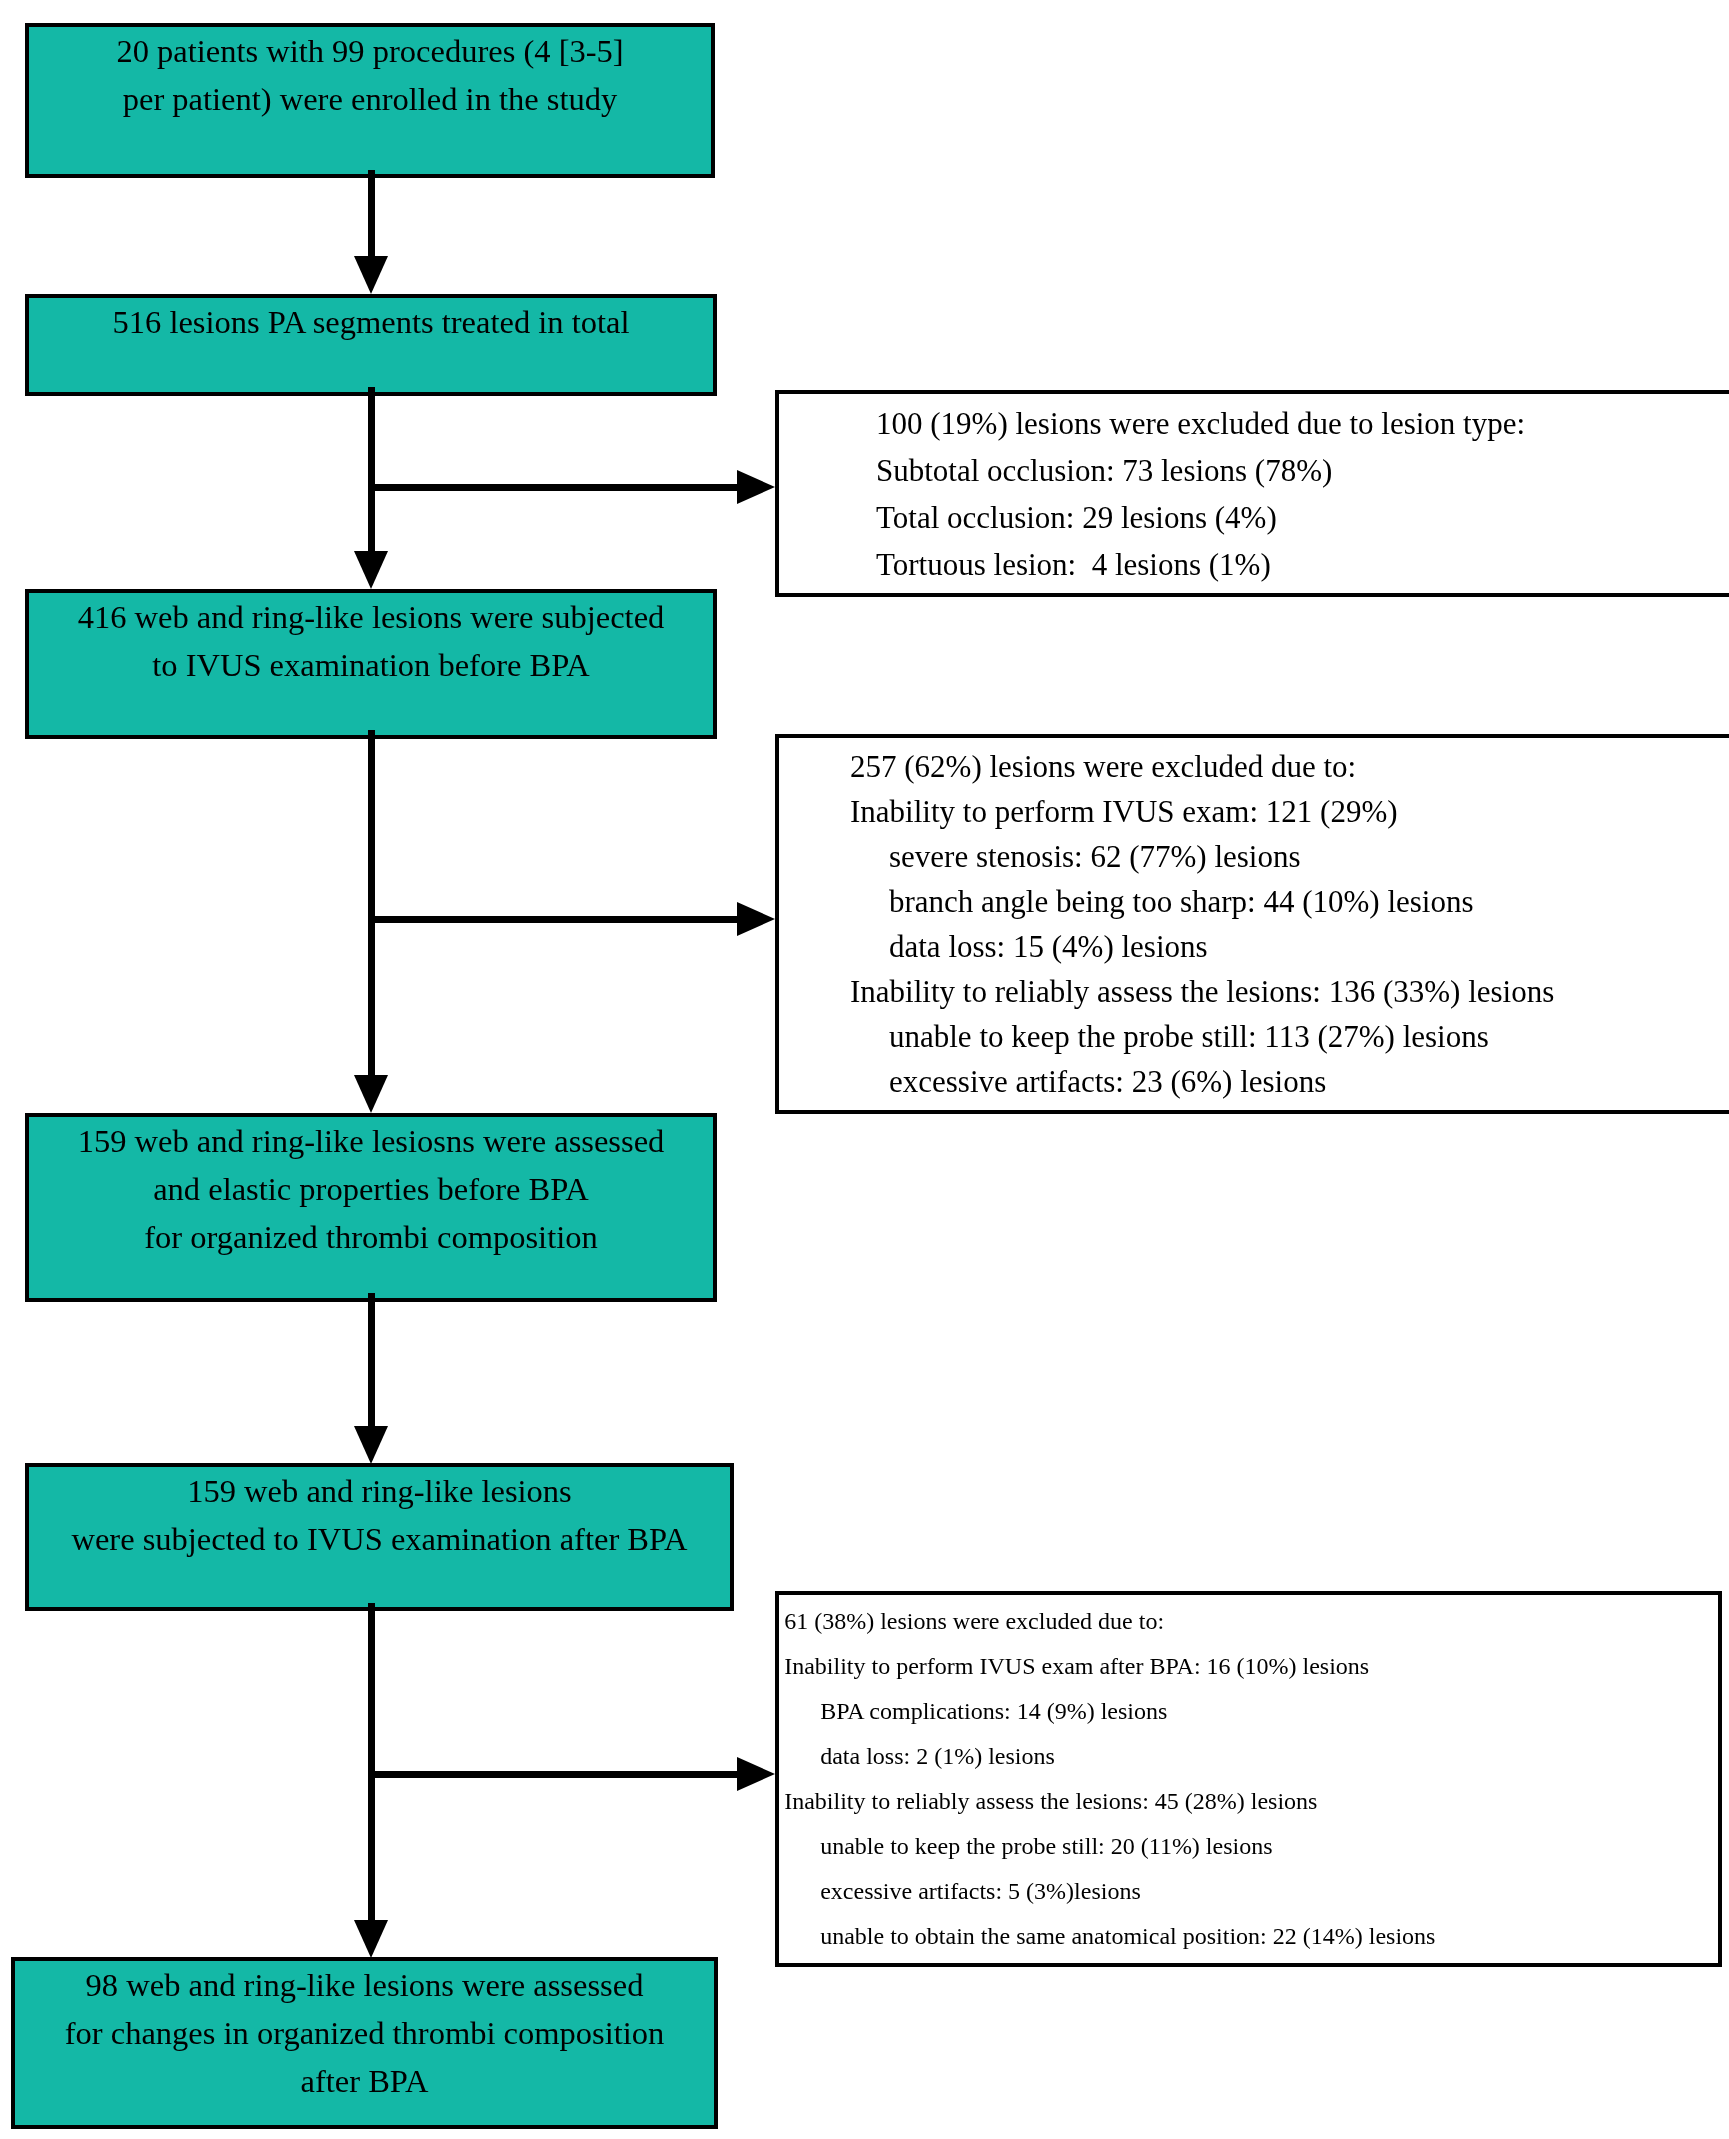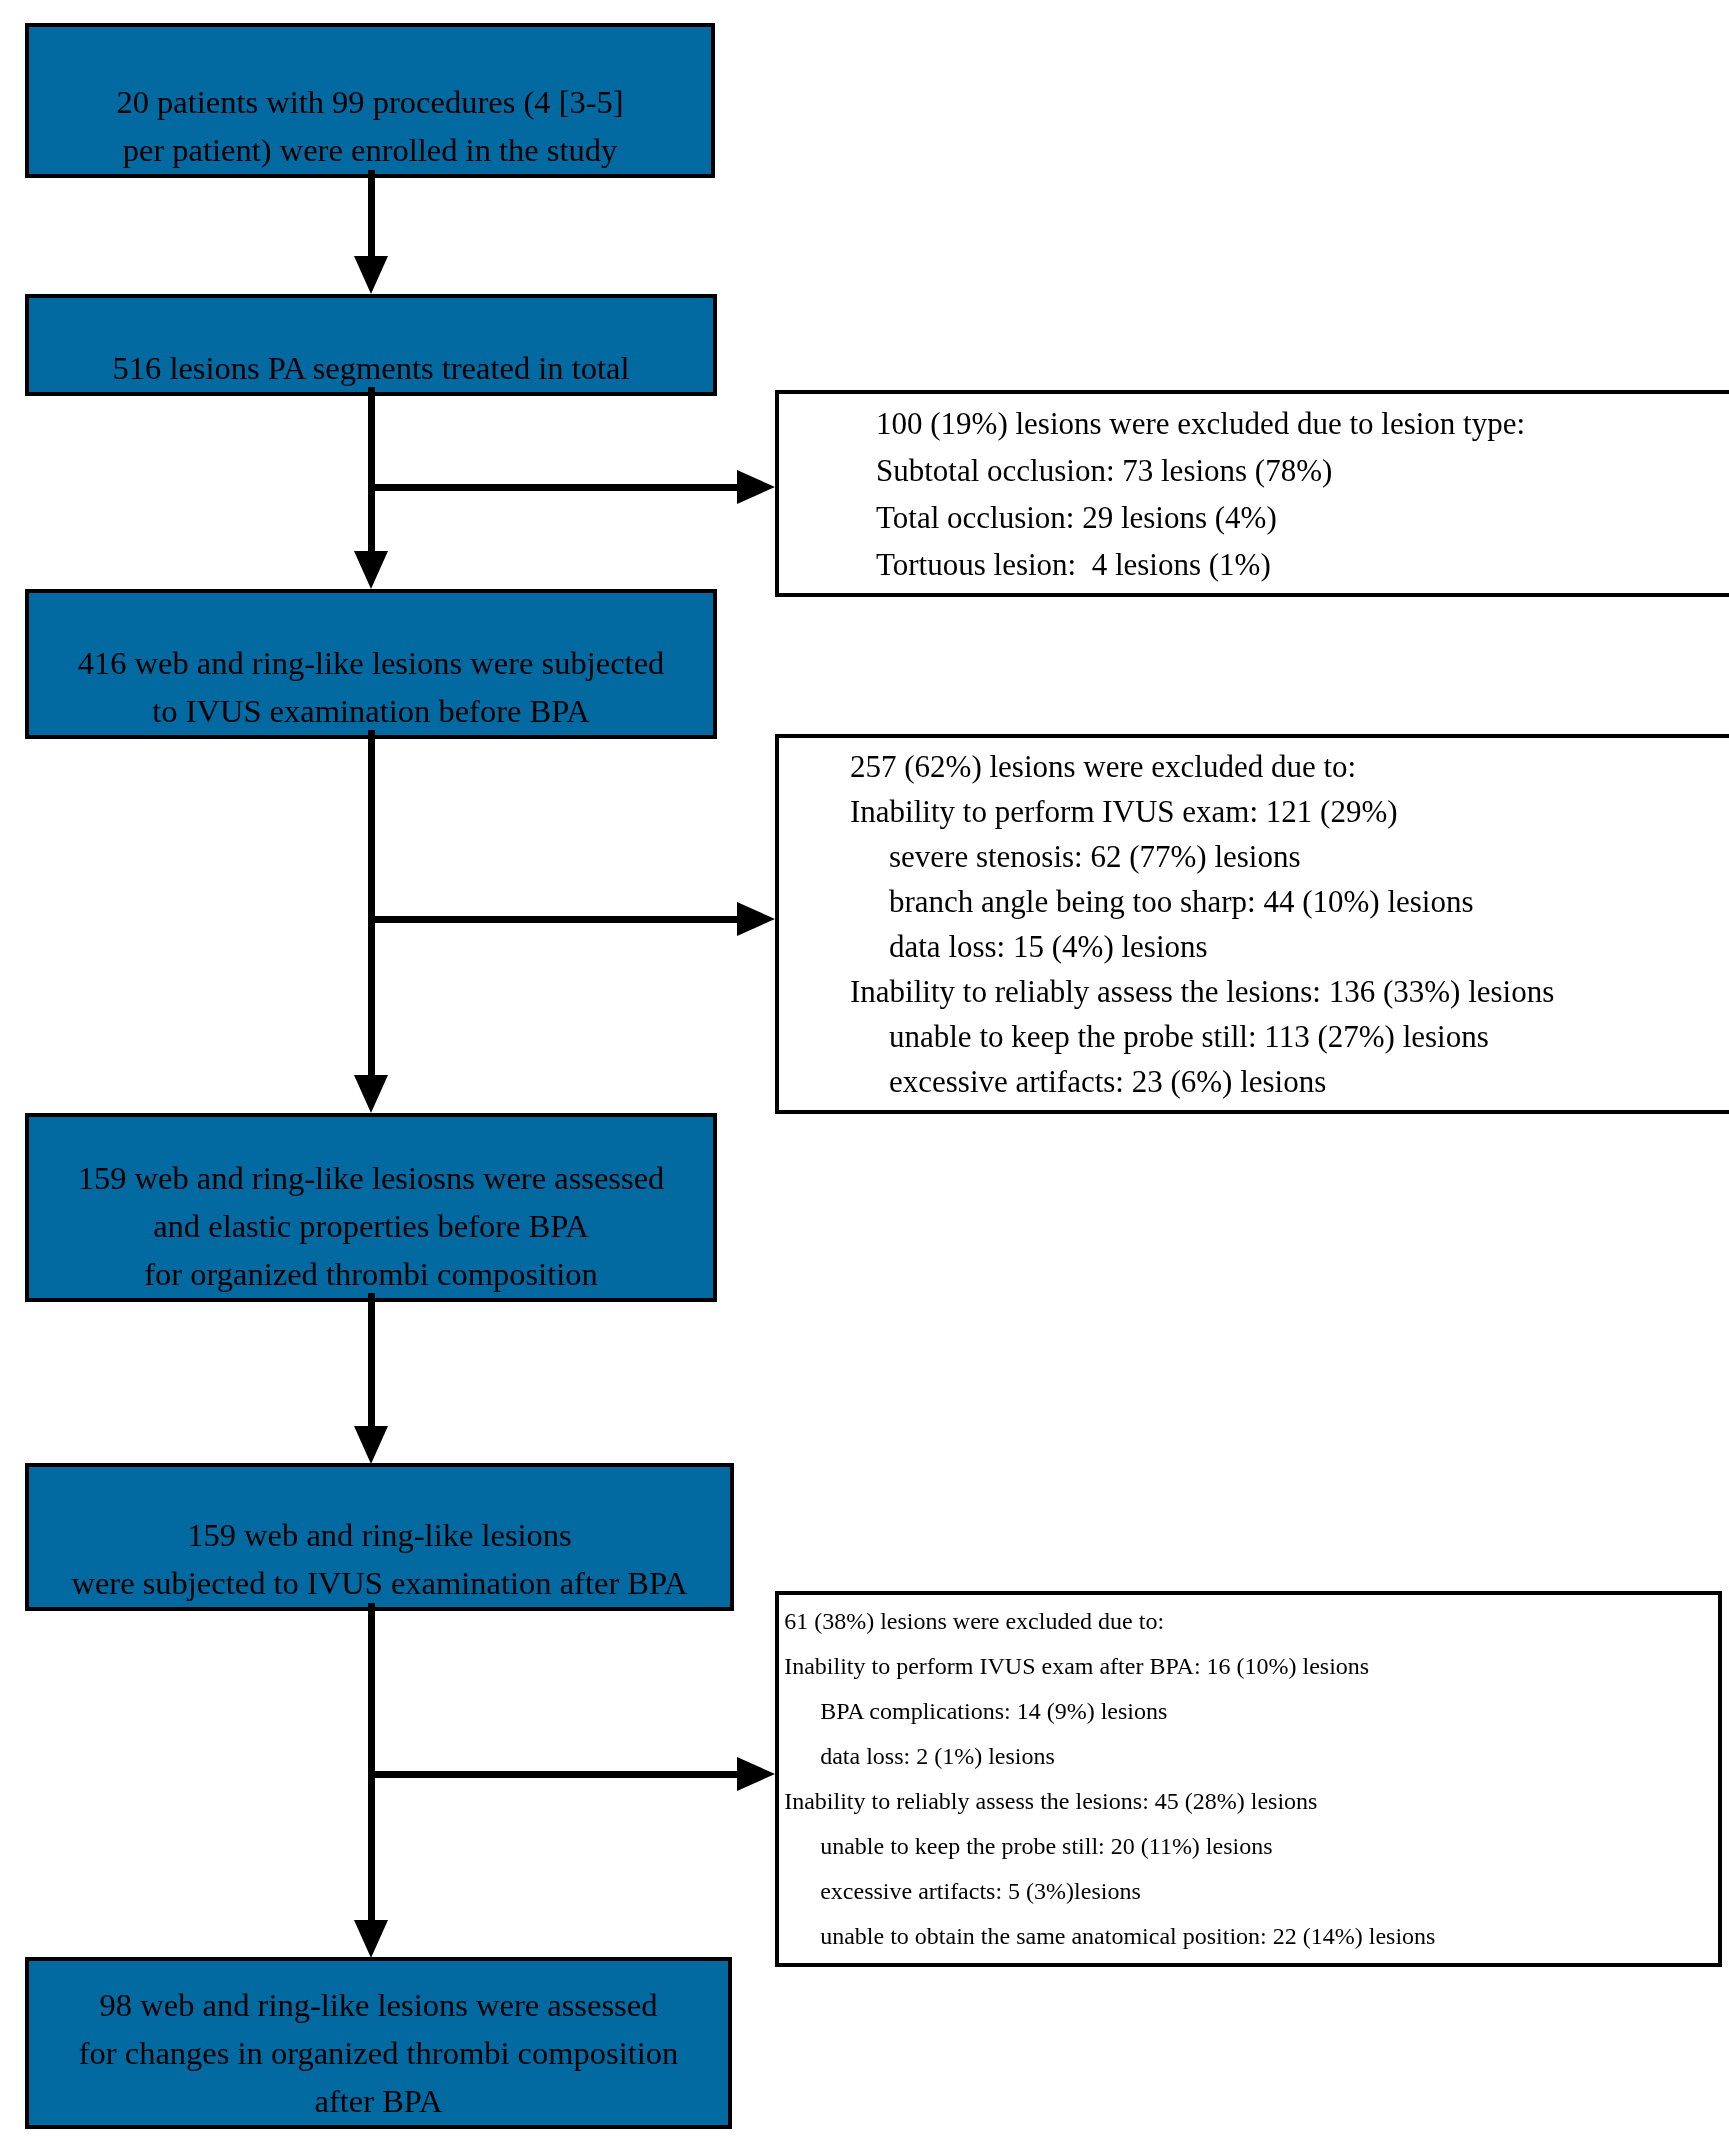--- a/index.html
+++ b/index.html
@@ -12,24 +12,24 @@
     width: 1730px;
     height: 2140px;
     background: #ffffff;
     font-family: "Liberation Serif", "DejaVu Serif", serif;
     color: #000000;
   }
   
   .box {
     position: absolute;
     border: 4.5px solid #000000;
-    background: #0369a1;
+    background: #14b8a6;
     display: flex;
     flex-direction: column;
-    justify-content: flex-end;
+    justify-content: flex-start;
     align-items: center;
     text-align: center;
     font-size: 32.5px;
     line-height: 48px;
   }
   .box .bl { white-space: pre; }
   .xbox {
     position: absolute;
     border: 4.5px solid #000000;
     background: #ffffff;
@@ -86,21 +86,21 @@
     <div class="bl">159 web and ring-like lesiosns were assessed</div>
     <div class="bl">and elastic properties before BPA</div>
     <div class="bl">for organized thrombi composition</div>
   </div>
 
   <div class="box" id="box-ivus-after" style="left:25px; top:1463px; width:701px; height:140px;">
     <div class="bl">159 web and ring-like lesions</div>
     <div class="bl">were subjected to IVUS examination after BPA</div>
   </div>
 
-  <div class="box" id="box-assessed-after" style="left:25px; top:1957px; width:699px; height:164px;">
+  <div class="box" id="box-assessed-after" style="left:11px; top:1957px; width:699px; height:164px;">
     <div class="bl">98 web and ring-like lesions were assessed</div>
     <div class="bl">for changes in organized thrombi composition</div>
     <div class="bl">after BPA</div>
   </div>
 
   <div class="xbox" id="excl-1" style="left:775px; top:390px; width:933px; height:199px;">
     <div class="bl">100 (19%) lesions were excluded due to lesion type:</div>
     <div class="bl">Subtotal occlusion: 73 lesions (78%)</div>
     <div class="bl">Total occlusion: 29 lesions (4%)</div>
     <div class="bl">Tortuous lesion:  4 lesions (1%)</div>

